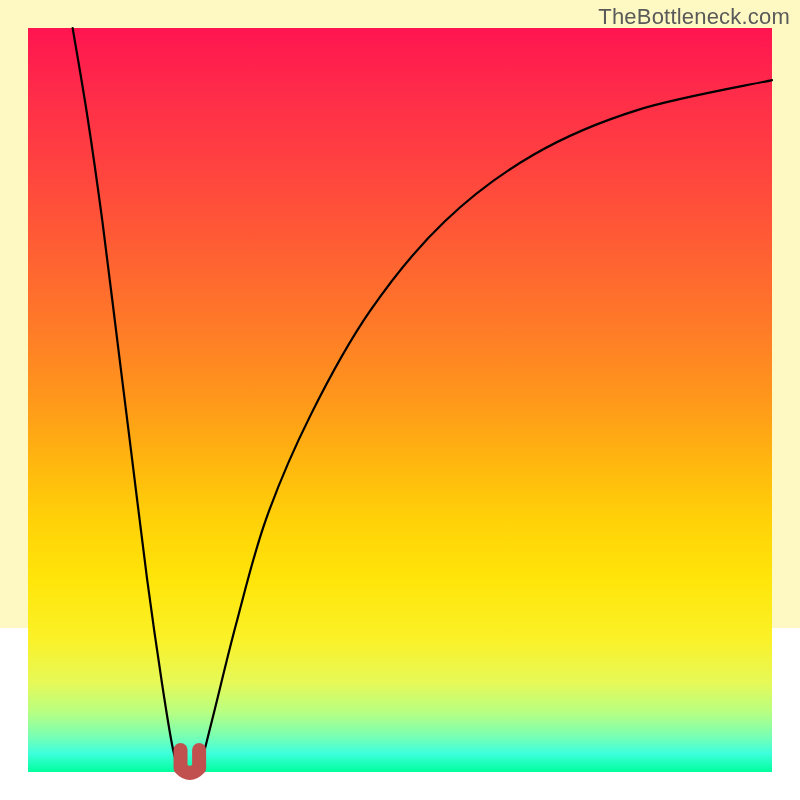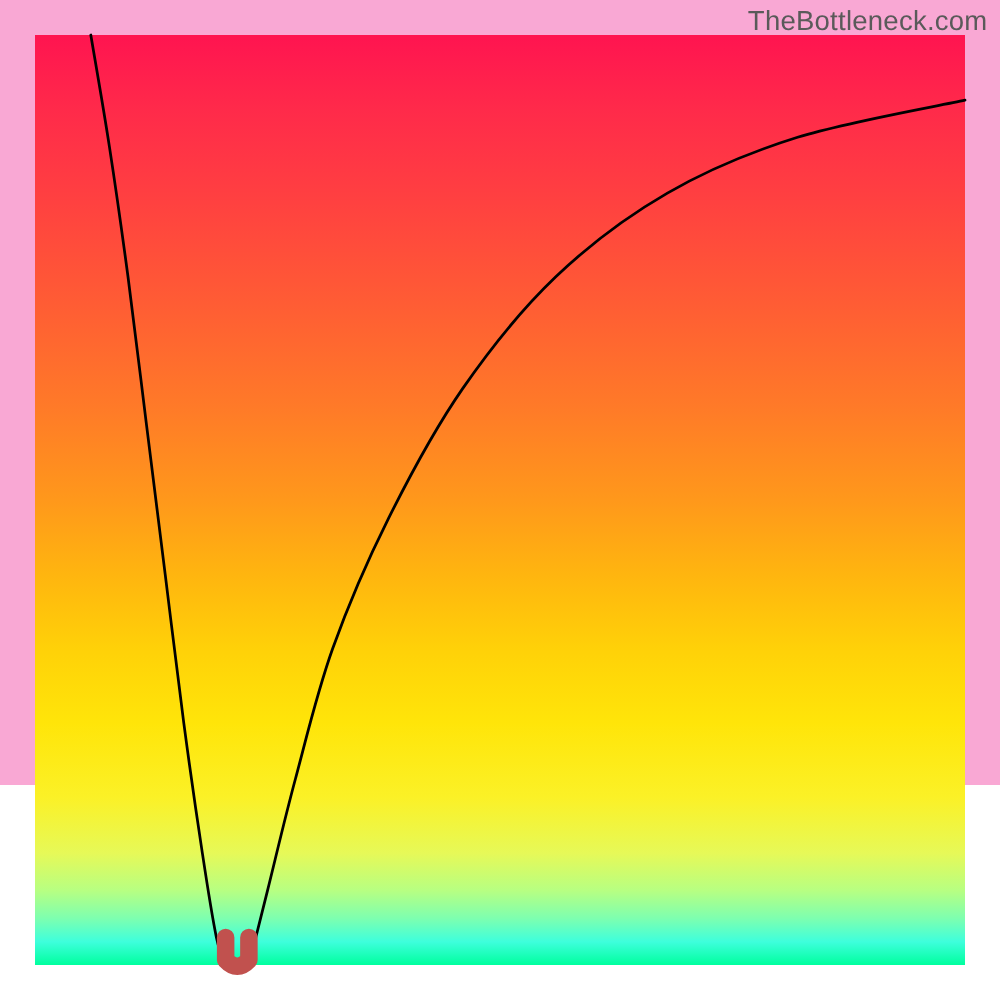--- a/index.html
+++ b/index.html
@@ -6,21 +6,21 @@
     margin: 0;
     padding: 0;
     width: 800px;
     height: 800px;
     overflow: hidden;
     font-family: Arial, Helvetica, sans-serif;
   }
   .outer {
     width: 800px;
     height: 628px;
-    background: #f9a8d4;
+    background: #fef9c3;
     position: relative;
   }
   .watermark {
     position: absolute;
     top: 4px;
     right: 10px;
     color: #5a5a5a;
     font-size: 22px;
     font-weight: 500;
     letter-spacing: 0.2px;

